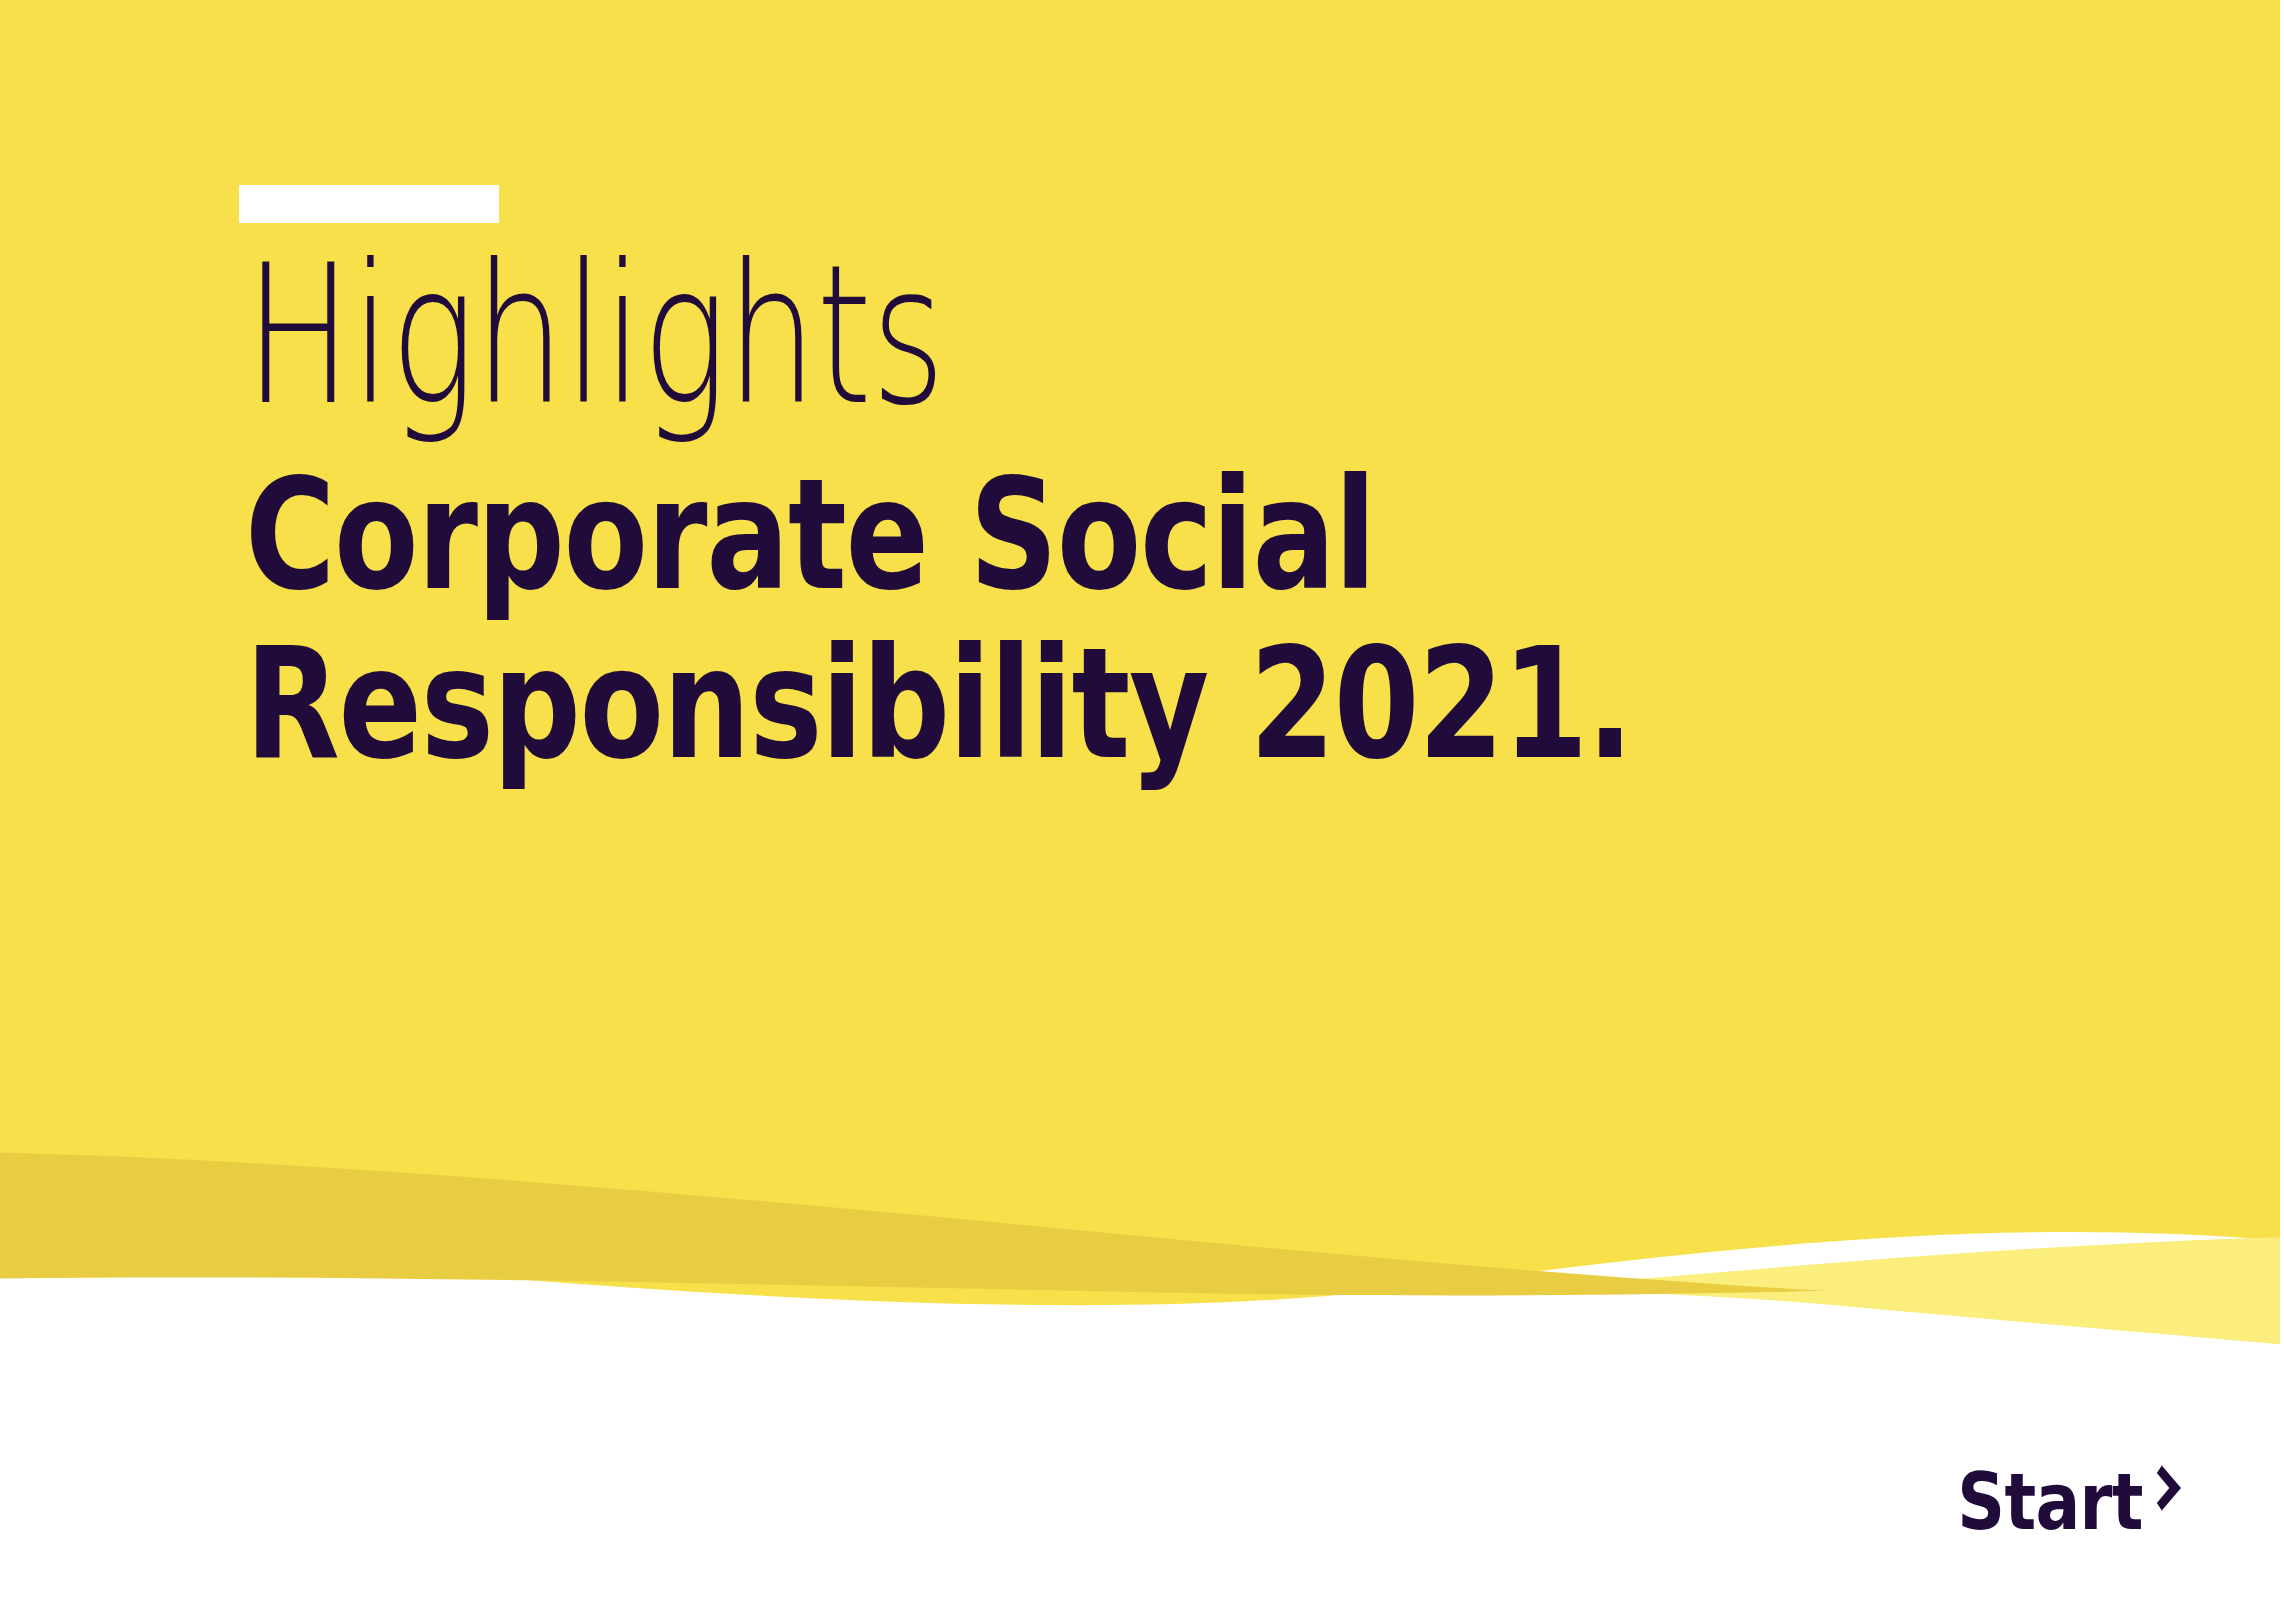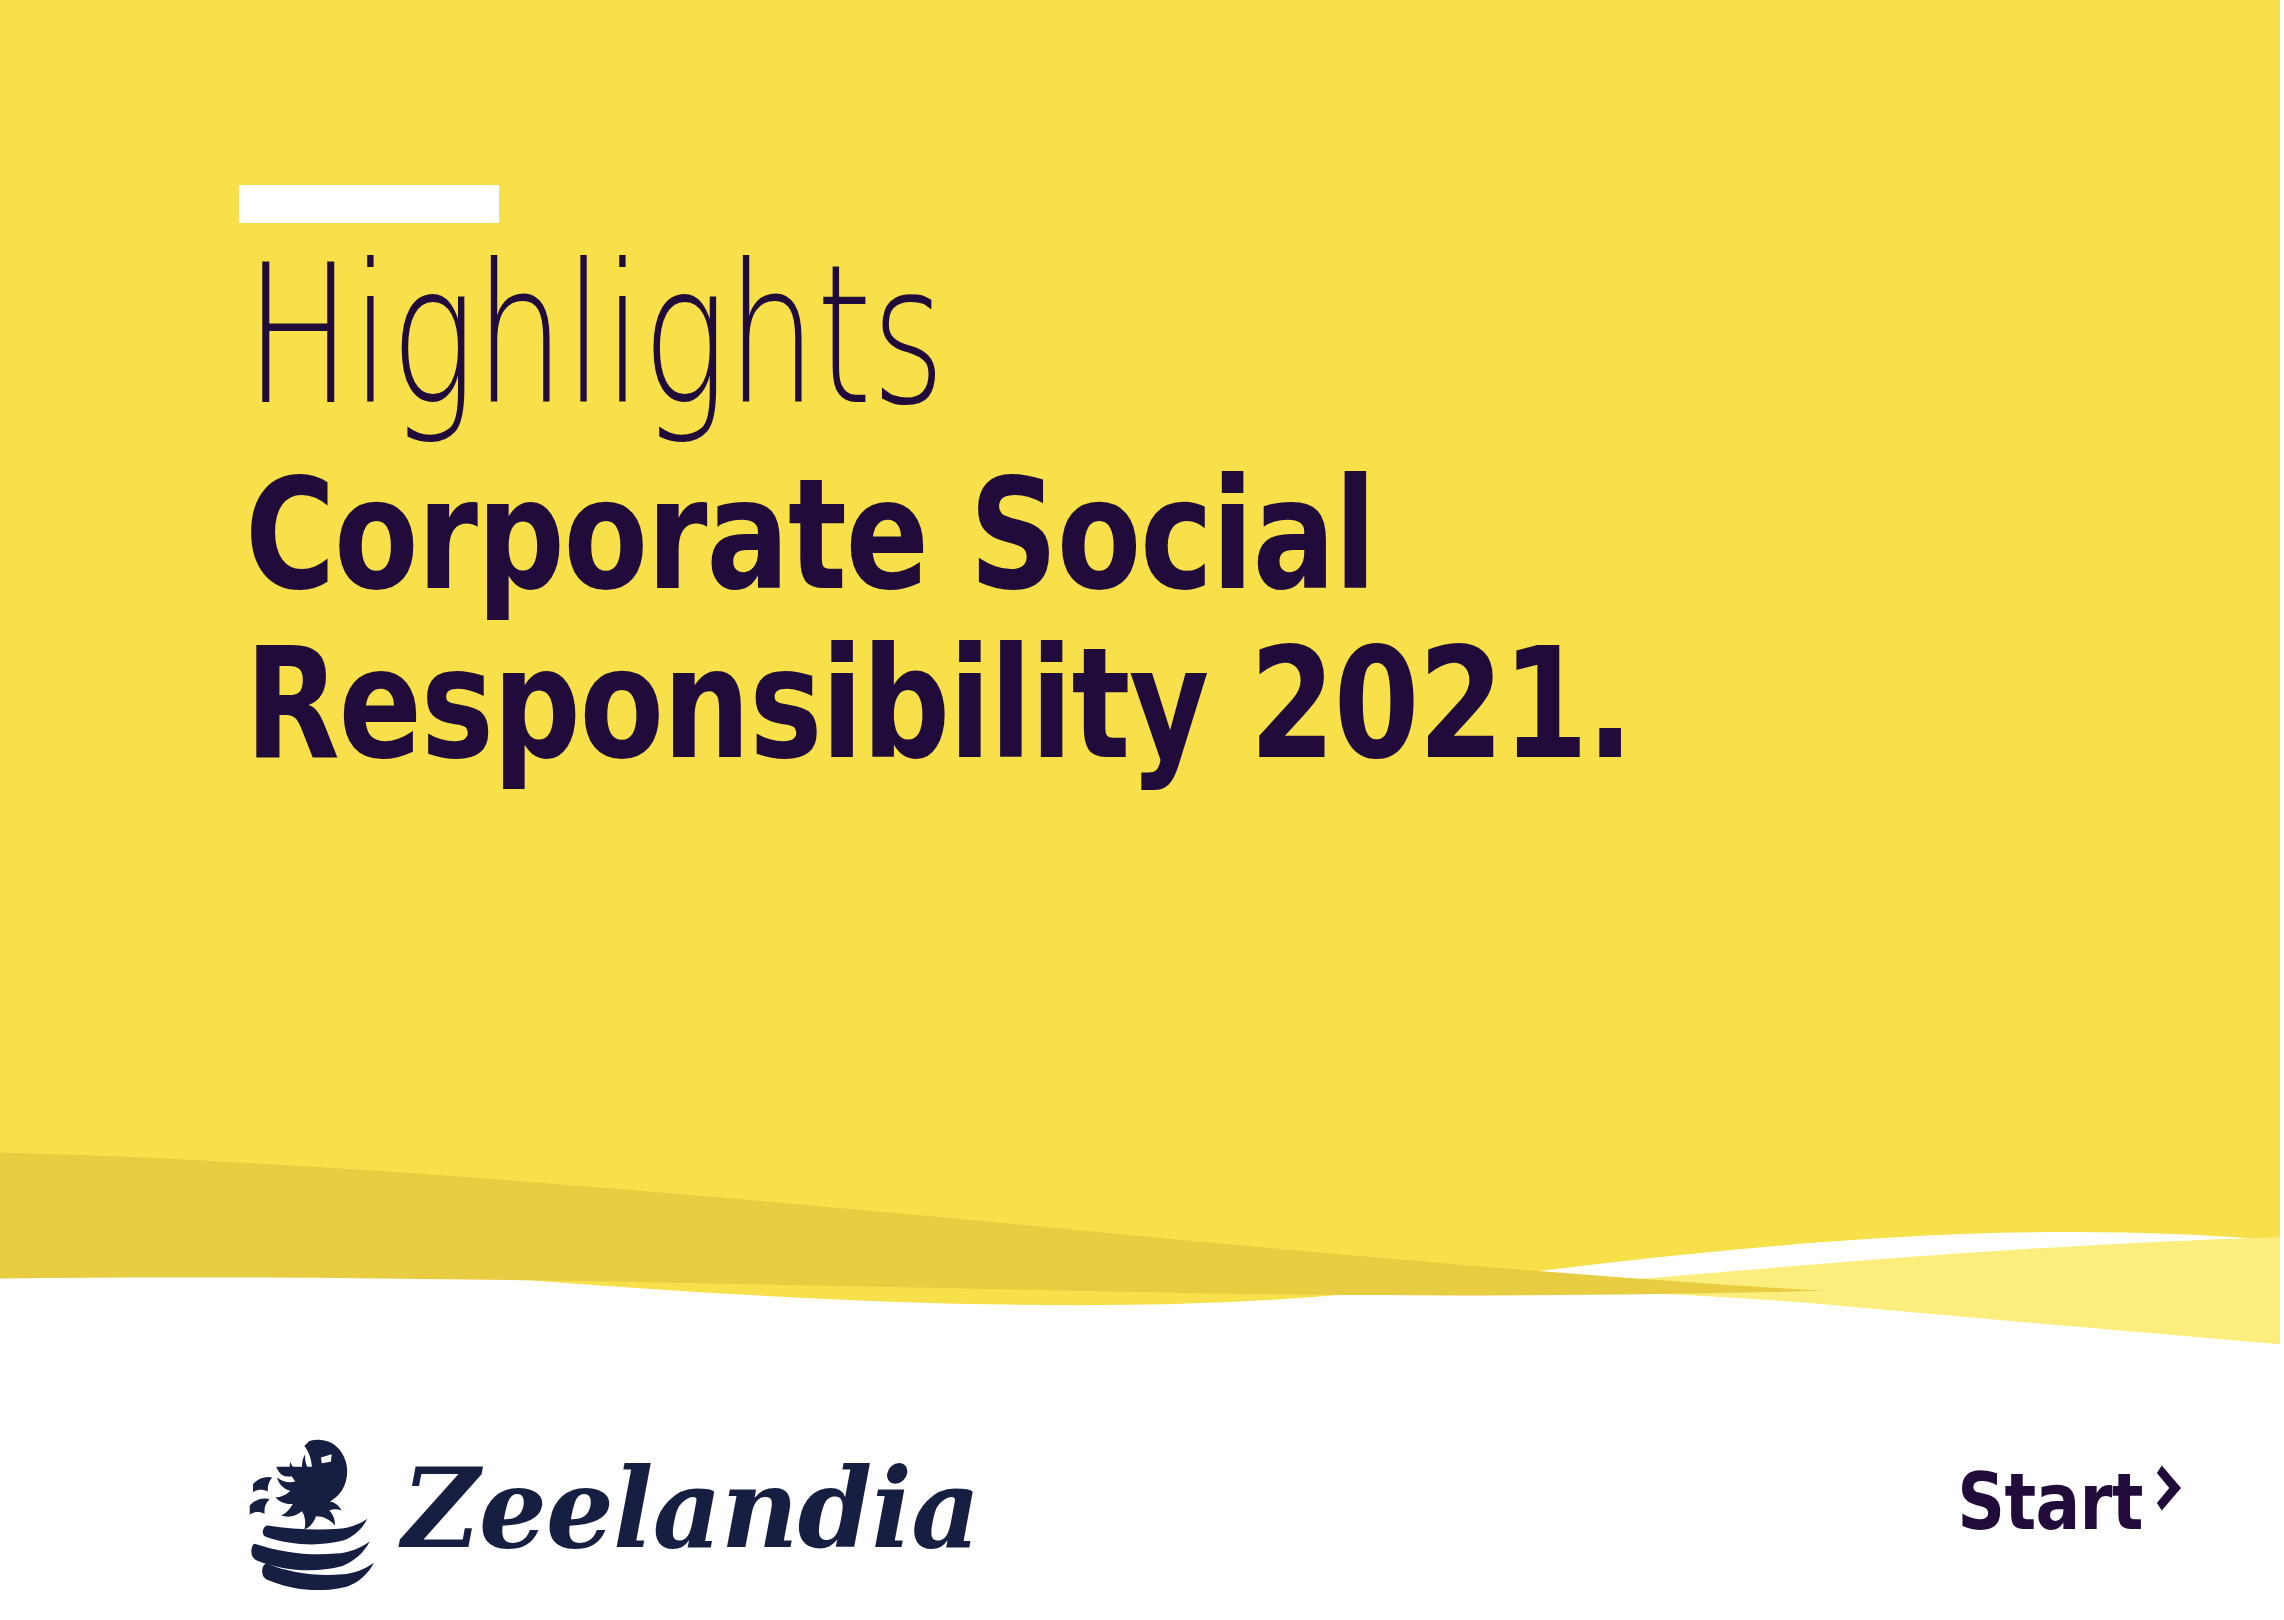--- a/index.html
+++ b/index.html
@@ -176,86 +176,20 @@
   <div class="marker-bar"></div>
 
   <div class="headline-block">
     <span class="kicker">Highlights</span>
     <span class="title-line first">Corporate Social</span>
     <span class="title-line second">Responsibility 2021.</span>
   </div>
 
   <div class="footer">
 
-    <div class="brand">
-      <span class="brand-mark">
-        <svg viewBox="0 0 176 186" xmlns="http://www.w3.org/2000/svg" aria-hidden="true">
-          <g fill="#161F42">
-
-            <path d="M86 6
-                     C100 2 114 6 122 16
-                     C131 27 134 41 130 55
-                     C127 66 120 74 111 79
-                     C117 80 122 84 125 90
-                     C120 88 115 88 110 90
-                     C115 95 117 101 117 108
-                     C111 101 103 97 94 97
-                     C92 104 87 110 80 113
-                     C82 105 81 97 77 91
-                     C70 97 61 99 52 96
-                     C58 93 63 88 66 82
-                     C58 83 50 80 45 74
-                     C52 74 58 71 63 66
-                     C55 64 49 58 47 50
-                     C53 55 61 57 69 55
-                     C63 48 61 39 63 31
-                     C66 39 72 45 80 48
-                     C76 40 76 30 81 22
-                     C80 31 83 39 89 45
-                     C90 33 87 21 80 12 Z"></path>
-
-            <path d="M46 37 L92 37 L92 49 L60 49 C54 49 49 45 46 37 Z"></path>
-
-            <path d="M100 26 L113 22 L112 31 L101 33 Z" fill="#FFFFFF"></path>
-
-            <path d="M18 58
-                     C24 51 33 48 41 50
-                     C37 55 35 61 36 67
-                     C30 64 23 64 18 68 Z"></path>
-            <path d="M14 84
-                     C20 77 29 74 38 76
-                     C33 81 31 87 32 94
-                     C26 91 19 91 14 95 Z"></path>
-
-            <path d="M36 108
-                     C62 112 92 114 122 112
-                     C134 111 146 107 156 100
-                     C150 112 140 121 128 126
-                     C98 134 64 132 34 122
-                     C31 121 29 118 30 114
-                     C31 110 33 108 36 108 Z"></path>
-            <path d="M20 130
-                     C50 140 84 145 118 142
-                     C133 141 147 136 159 127
-                     C152 141 140 151 126 157
-                     C92 166 56 163 24 151
-                     C19 149 16 145 16 140
-                     C16 135 17 131 20 130 Z"></path>
-            <path d="M34 154
-                     C62 165 94 170 126 167
-                     C140 166 153 161 164 153
-                     C157 167 145 177 131 182
-                     C98 190 64 186 36 174
-                     C31 172 29 168 29 163
-                     C29 158 31 155 34 154 Z"></path>
-          </g>
-        </svg>
-      </span>
-      <span class="brand-wordmark">Zeelandia</span>
-    </div>
 
     <a class="start-link" href="#">
       <span class="start-label">Start</span>
       <span class="start-chevron">
         <svg viewBox="0 0 36 60" xmlns="http://www.w3.org/2000/svg" aria-hidden="true">
           <path d="M7 3 L30 30 L7 57 L1 48 L16 30 L1 12 Z" fill="#200B3A"></path>
         </svg>
       </span>
     </a>
 

